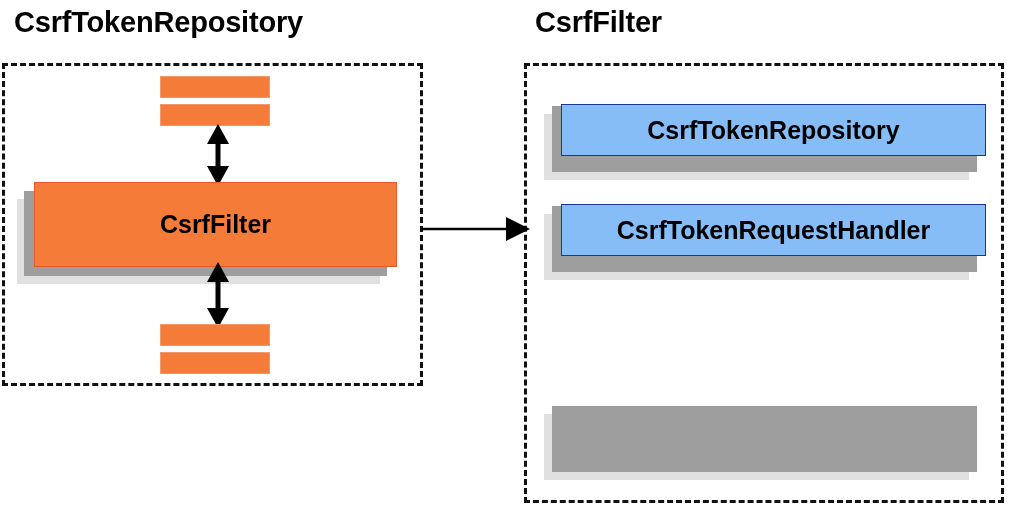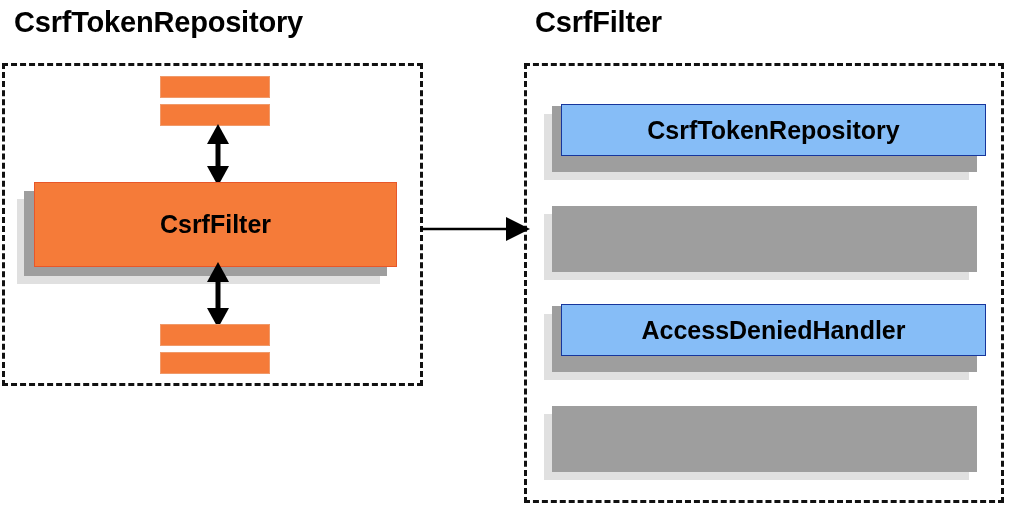--- a/index.html
+++ b/index.html
@@ -201,28 +201,24 @@
     <div class="shadow-back"></div>
     <div class="shadow-mid"></div>
     <div class="face">
       <span class="face-label">CsrfTokenRepository</span>
     </div>
   </div>
 
   <div class="stack blue-block" style="top:196px;">
     <div class="shadow-back"></div>
     <div class="shadow-mid"></div>
-  </div>
-
-  <div class="stack blue-block" style="top:296px;">
-    <div class="shadow-back"></div>
-    <div class="shadow-mid"></div>
     <div class="face">
-      <span class="face-label">AccessDeniedHandler</span>
+      <span class="face-label">CsrfTokenRequestHandler</span>
     </div>
   </div>
 
+
   <div class="stack blue-block" style="top:396px;">
     <div class="shadow-back"></div>
     <div class="shadow-mid"></div>
   </div>
 
 </div>
 
 </body></html>

